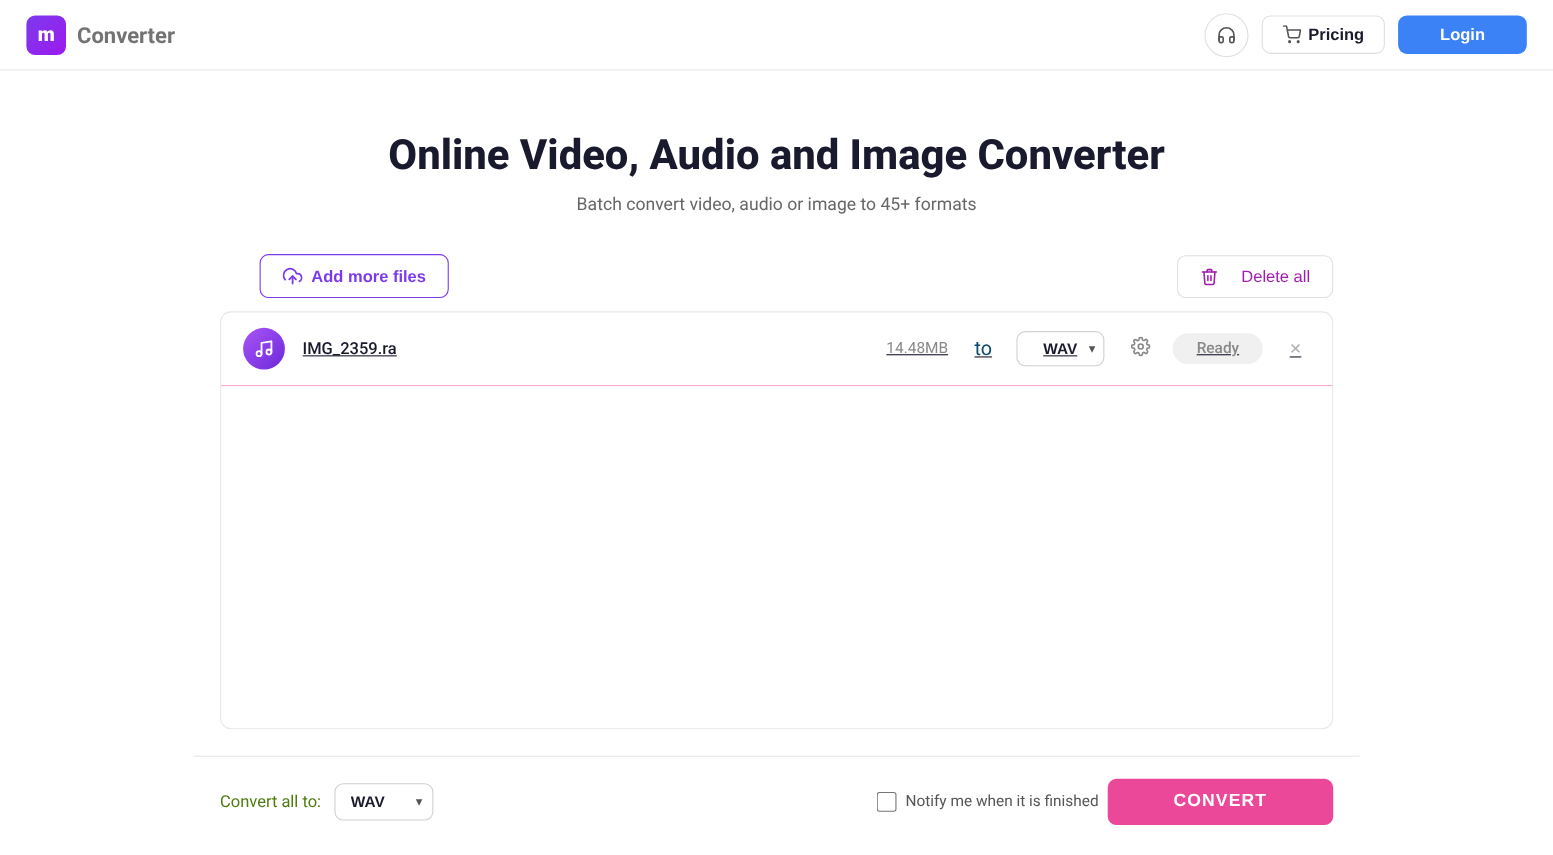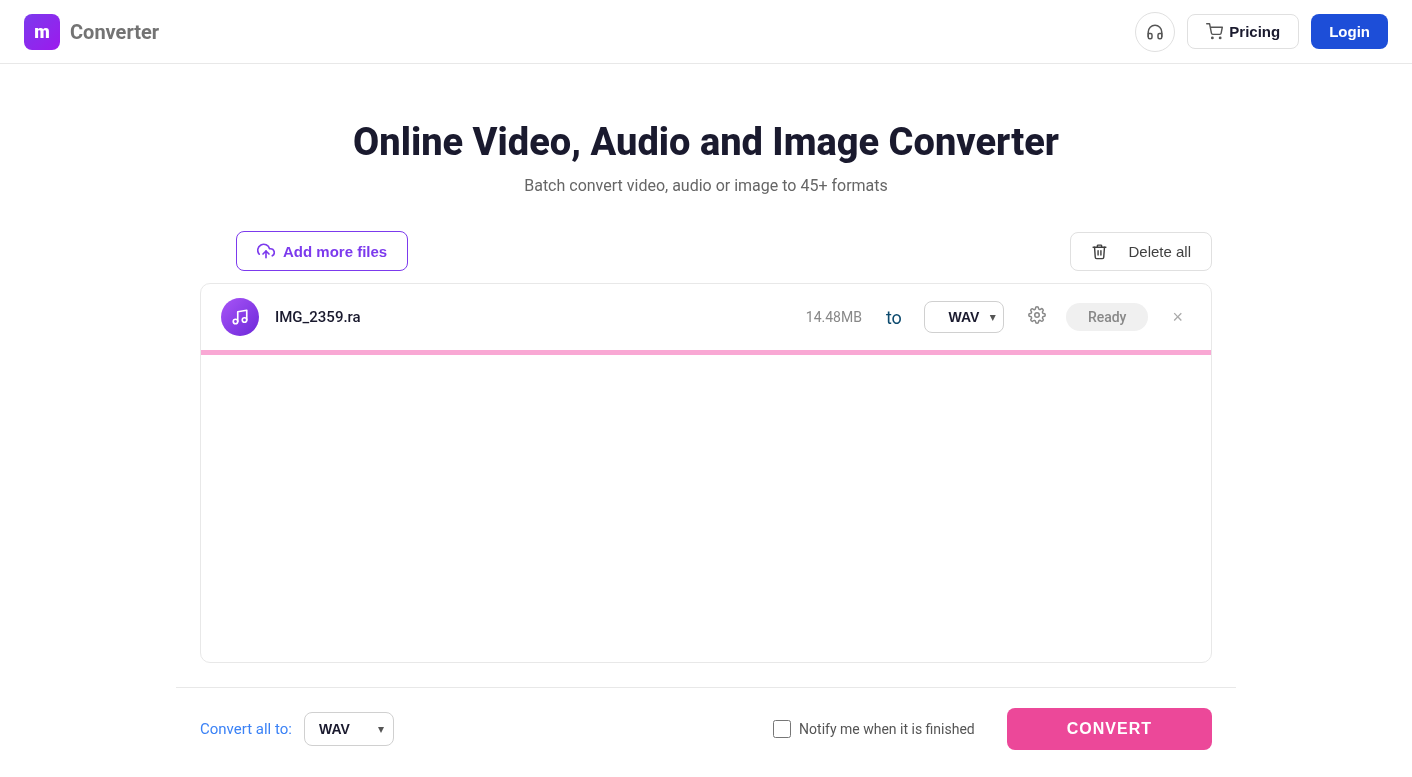--- a/index.html
+++ b/index.html
@@ -69,22 +69,22 @@
       background: #fff;
       cursor: pointer;
       font-size: 15px;
       font-weight: 600;
       color: #1a1a2e;
     }
     .pricing-btn svg {
       color: #555;
     }
     .login-btn {
-      padding: 9px 18px;
-      background: #1d4ed8;
+      padding: 9px 38px;
+      background: #3b82f6;
       color: #fff;
       border: none;
       border-radius: 8px;
       font-size: 15px;
       font-weight: 600;
       cursor: pointer;
     }
 
     
     .hero {
@@ -131,41 +131,42 @@
       cursor: pointer;
     }
     .delete-all-btn {
       display: flex;
       align-items: flex-start;
       gap: 20px;
       padding: 10px 20px;
       border: 1.5px solid #e0e0e0;
       border-radius: 8px;
       background: #fff;
-      color: #404040;
+      color: #a21caf;
       font-size: 15px;
       font-weight: 500;
       cursor: pointer;
     }
 
     
     .file-list {
       border: 1px solid #e8e8e8;
       border-radius: 10px;
       overflow: hidden;
       min-height: 380px;
       background: #fff;
     }
 
     .file-row {
       display: flex;
       align-items: center;
       padding: 14px 20px;
-      border-bottom: 5px solid #f9a8d4;
+      border-bottom: 1px solid #f9a8d4;
       gap: 16px;
+      text-decoration: underline;
     }
     .file-icon {
       width: 38px;
       height: 38px;
       border-radius: 50%;
       background: linear-gradient(135deg, #a855f7, #6d28d9);
       display: flex;
       align-items: center;
       justify-content: center;
       color: #fff;
@@ -259,21 +260,21 @@
       margin-left: auto;
       margin-right: auto;
     }
     .convert-all-row {
       display: flex;
       align-items: center;
       gap: 12px;
     }
     .convert-all-label {
       font-size: 15px;
-      color: #3b82f6;
+      color: #4d7c0f;
     }
     .convert-all-select-wrapper {
       position: relative;
       display: flex;
       align-items: center;
     }
     .convert-all-select {
       padding: 8px 36px 8px 14px;
       border: 1.5px solid #d0d0d0;
       border-radius: 8px;
@@ -314,21 +315,21 @@
       border: none;
       border-radius: 8px;
       font-size: 16px;
       font-weight: 800;
       letter-spacing: 1px;
       cursor: pointer;
     }
     .footer-right {
       display: flex;
       align-items: center;
-      gap: 32px;
+      gap: 8px;
     }
   </style>
 </head>
 <body>
 
 <header class="header">
   <div class="header-left">
     <div class="logo-icon">
       <span>m</span>
     </div>

